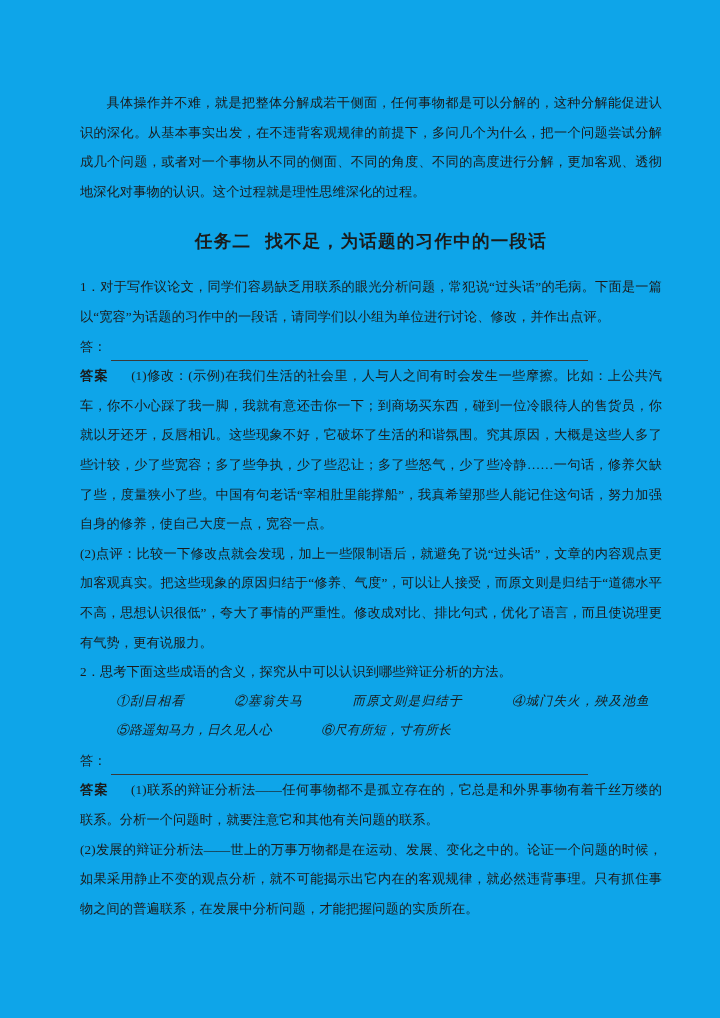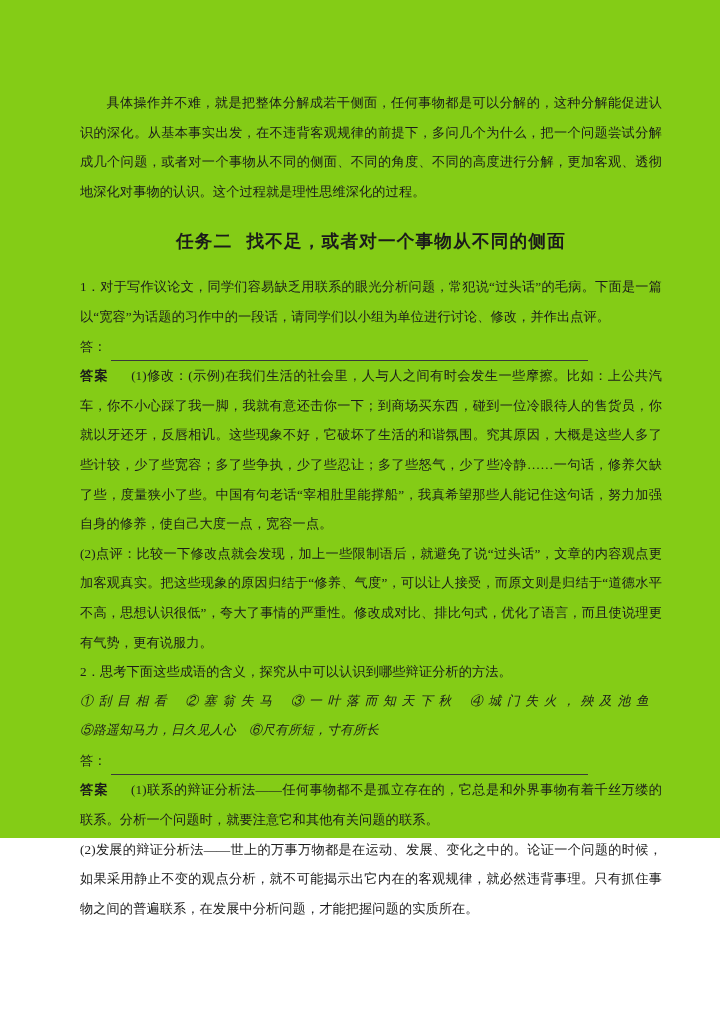--- a/index.html
+++ b/index.html
@@ -13,22 +13,22 @@
     position: relative;
     font-family: "Liberation Serif", "DejaVu Serif", serif;
     color: #1b1b1b;
     overflow: hidden;
   }
   .page {
     position: absolute;
     left: 0;
     top: 0;
     width: 720px;
-    height: 838px;
-    background: #84cc16;
+    height: 1018px;
+    background: #0ea5e9;
     box-sizing: border-box;
     padding: 88px 58px 0 80px;
   }
   
   .para {
     font-size: 13.2px;
     line-height: 29.6px;
     text-align: justify;
     text-justify: inter-ideograph;
     margin: 0;
@@ -100,51 +100,51 @@
   .idiom-list {
     font-family: "Liberation Serif", "DejaVu Serif", serif;
     font-style: italic;
     font-size: 12.8px;
     line-height: 29.6px;
     margin: 0;
     text-align: justify;
     text-justify: inter-ideograph;
     letter-spacing: 0.2px;
   }
-  .idiom-list .it { margin-right: 13px; white-space: nowrap; }
+  .idiom-list .it { margin-right: 13px; white-space: nowrap; margin-left: 36px; }
 </style>
 </head>
 <body>
 
 <div class="page">
 
   <p class="para indent">具体操作并不难，就是把整体分解成若干侧面，任何事物都是可以分解的，这种分解能促进认识的深化。从基本事实出发，在不违背客观规律的前提下，多问几个为什么，把一个问题尝试分解成几个问题，或者对一个事物从不同的侧面、不同的角度、不同的高度进行分解，更加客观、透彻地深化对事物的认识。这个过程就是理性思维深化的过程。</p>
 
   <h2 class="task-title">
-    <span class="task-no">任务二</span><span>找不足，或者对一个事物从不同的侧面</span>
+    <span class="task-no">任务二</span><span>找不足，为话题的习作中的一段话</span>
   </h2>
 
   <p class="para">1．对于写作议论文，同学们容易缺乏用联系的眼光分析问题，常犯说“过头话”的毛病。下面是一篇以“宽容”为话题的习作中的一段话，请同学们以小组为单位进行讨论、修改，并作出点评。</p>
 
 
   <div class="answer-line">
     <span class="lab">答：</span>
     <span class="rule"></span>
   </div>
 
   <p class="ans-block">
     <span class="ans-tag">答案</span><span>(1)修改：(示例)在我们生活的社会里，人与人之间有时会发生一些摩擦。比如：上公共汽车，你不小心踩了我一脚，我就有意还击你一下；到商场买东西，碰到一位冷眼待人的售货员，你就以牙还牙，反唇相讥。这些现象不好，它破坏了生活的和谐氛围。究其原因，大概是这些人多了些计较，少了些宽容；多了些争执，少了些忍让；多了些怒气，少了些冷静……一句话，修养欠缺了些，度量狭小了些。中国有句老话“宰相肚里能撑船”，我真希望那些人能记住这句话，努力加强自身的修养，使自己大度一点，宽容一点。</span>
   </p>
 
   <p class="ans-block">(2)点评：比较一下修改点就会发现，加上一些限制语后，就避免了说“过头话”，文章的内容观点更加客观真实。把这些现象的原因归结于“修养、气度”，可以让人接受，而原文则是归结于“道德水平不高，思想认识很低”，夸大了事情的严重性。修改成对比、排比句式，优化了语言，而且使说理更有气势，更有说服力。</p>
 
   <p class="para">2．思考下面这些成语的含义，探究从中可以认识到哪些辩证分析的方法。</p>
 
   <p class="idiom-list">
-    <span class="it">①刮目相看</span><span class="it">②塞翁失马</span><span class="it">③一叶落而知天下秋</span><span class="it">④城门失火，殃及池鱼</span><span class="it">⑤路遥知马力，日久见人心</span><span class="it">⑥尺有所短，寸有所长</span>
+    <span class="it">①刮目相看</span><span class="it">②塞翁失马</span><span class="it">而原文则是归结于</span><span class="it">④城门失火，殃及池鱼</span><span class="it">⑤路遥知马力，日久见人心</span><span class="it">⑥尺有所短，寸有所长</span>
   </p>
 
   <div class="answer-line">
     <span class="lab">答：</span>
     <span class="rule"></span>
   </div>
 
   <p class="ans-block">
     <span class="ans-tag">答案</span><span>(1)联系的辩证分析法——任何事物都不是孤立存在的，它总是和外界事物有着千丝万缕的联系。分析一个问题时，就要注意它和其他有关问题的联系。</span>
   </p>

